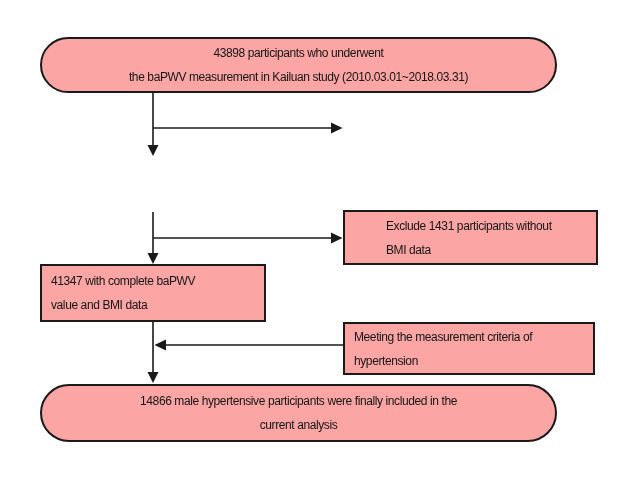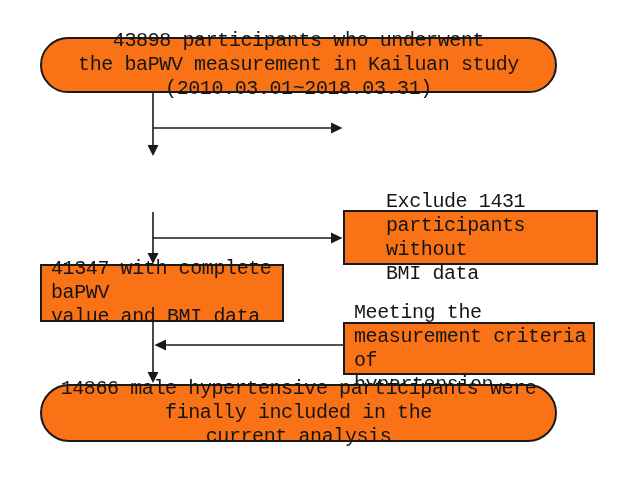--- a/index.html
+++ b/index.html
@@ -9,28 +9,27 @@
     height: 480px;
     background: #ffffff;
     font-family: "Liberation Sans", sans-serif;
     color: #151515;
     overflow: hidden;
   }
   .node {
     position: absolute;
     box-sizing: border-box;
     border: 2px solid #1a1a1a;
-    background: #f97316;
-    font-size: 20px;
+    background: #fca5a5;
+    font-size: 12px;
     line-height: 24px;
     letter-spacing: -0.4px;
     white-space: pre-line;
     display: flex;
     align-items: center;
-    font-family: Liberation Mono, monospace;
   }
   .stadium {
     border-radius: 29px;
     justify-content: center;
     text-align: center;
     padding: 0 6px;
   }
   .rect {
     justify-content: flex-start;
     text-align: left;
@@ -44,21 +43,21 @@
     pointer-events: none;
   }
   .connectors line { stroke: #1a1a1a; stroke-width: 1.6; }
   .connectors polygon { fill: #1a1a1a; }
 
   
   .n-top      { left: 40px;  top: 37px;  width: 517px; height: 56px; }
   .n-excl1    { left: 343px; top: 104px; width: 255px; height: 56px; }
   .n-step2    { left: 40px;  top: 156px; width: 226px; height: 56px; }
   .n-excl2    { left: 343px; top: 210px; width: 255px; height: 55px; padding-left: 41px; }
-  .n-step3    { left: 40px;  top: 264px; width: 244px; height: 58px; }
+  .n-step3    { left: 40px;  top: 264px; width: 226px; height: 58px; }
   .n-criteria { left: 343px; top: 322px; width: 252px; height: 53px; }
   .n-final    { left: 40px;  top: 384px; width: 517px; height: 58px; }
 </style>
 </head>
 <body>
 
 <div class="canvas">
 
   <svg class="connectors" viewBox="0 0 640 480" xmlns="http://www.w3.org/2000/svg">
 

